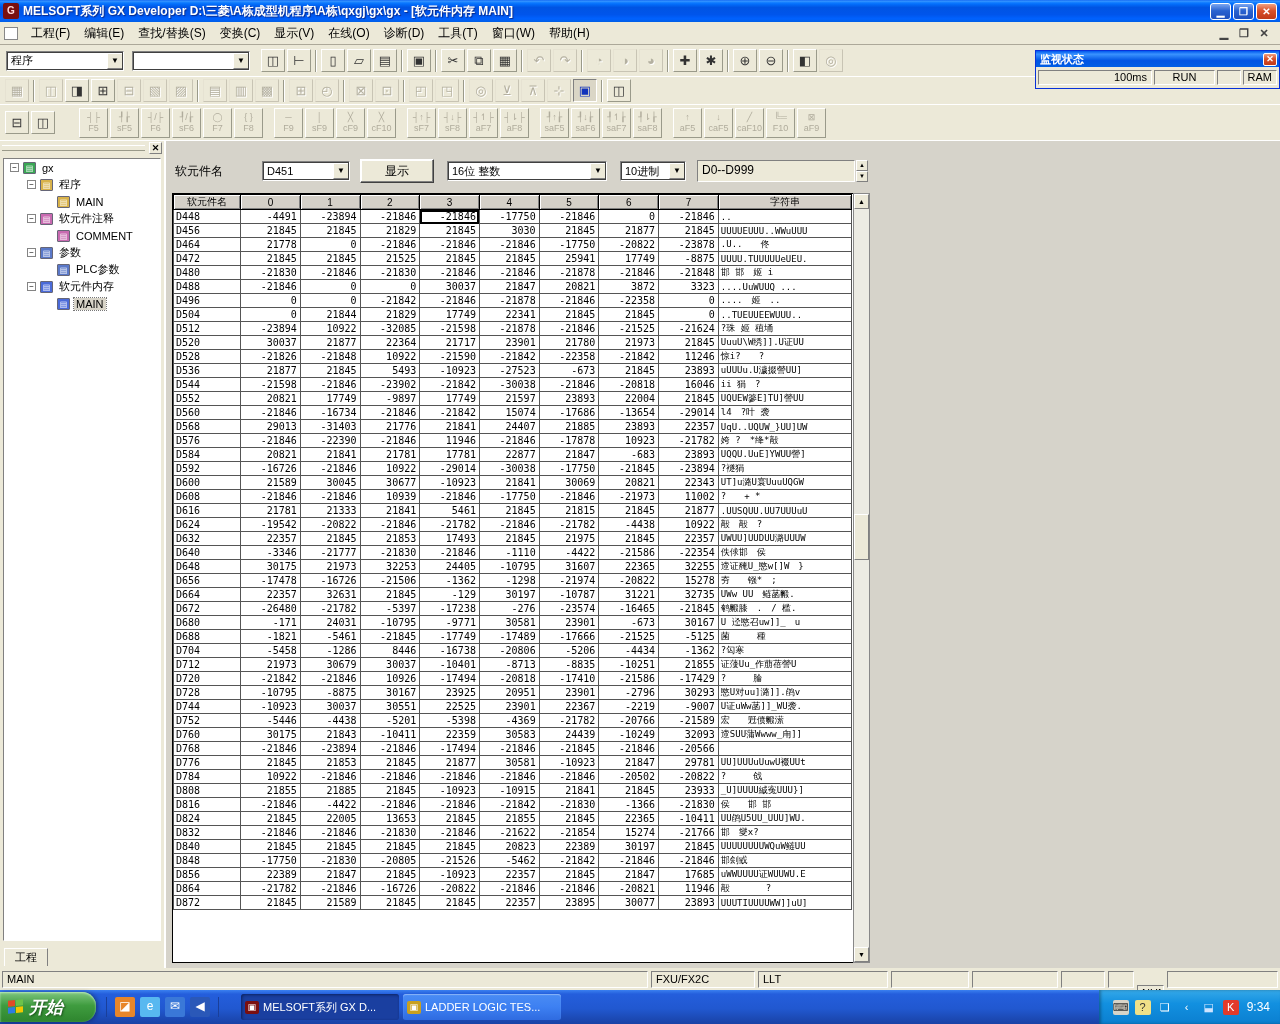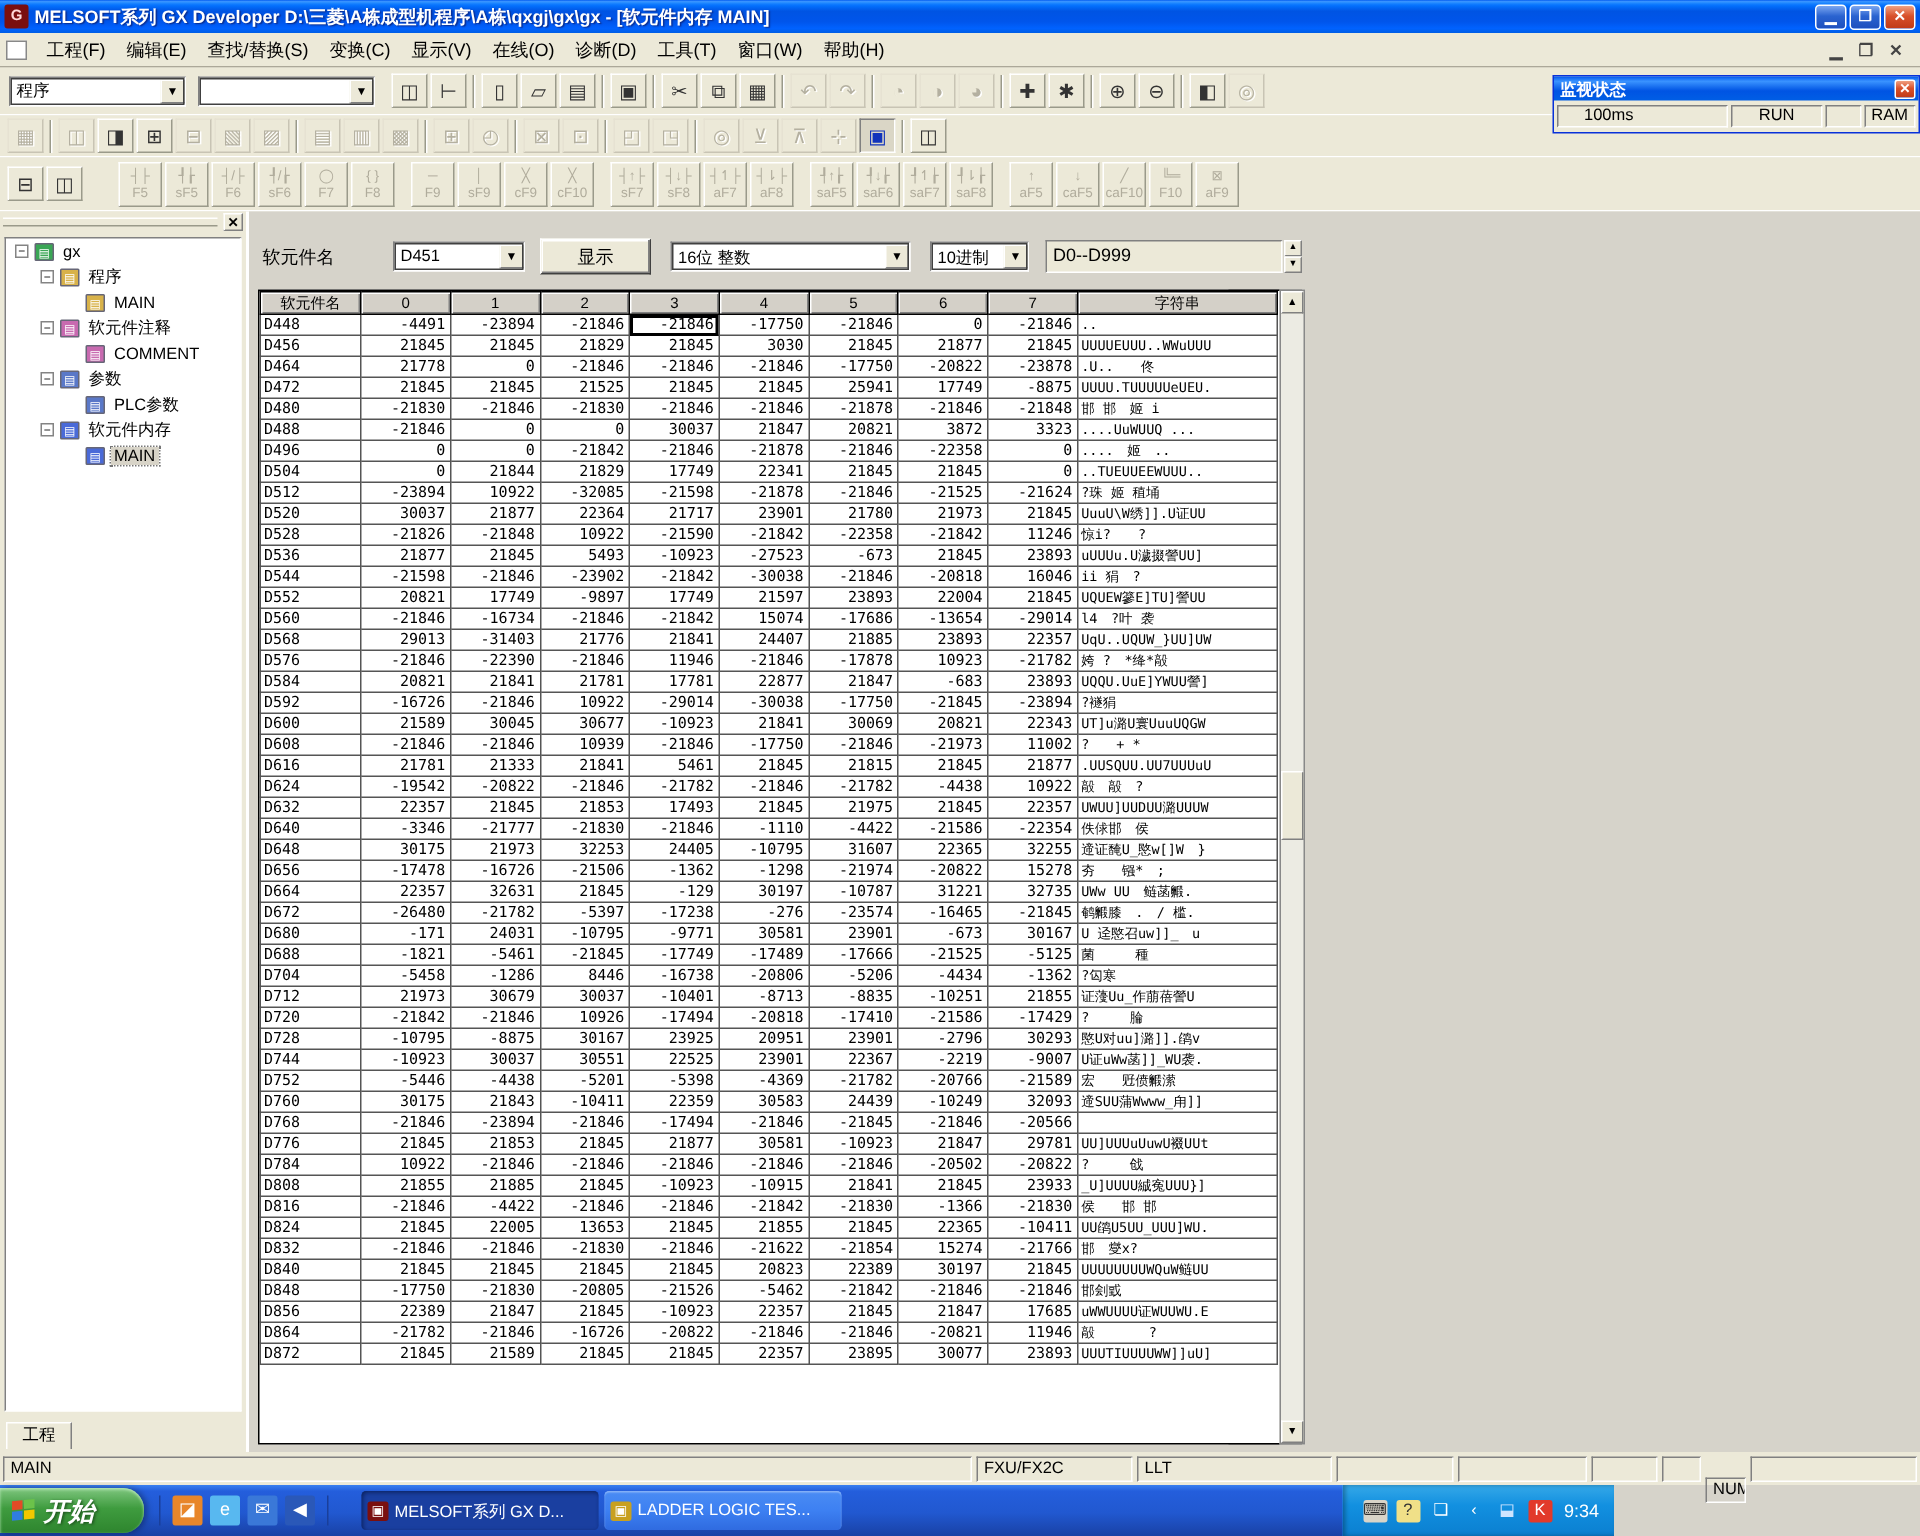--- a/index.html
+++ b/index.html
@@ -97,21 +97,21 @@
   .scrbtn { position:absolute; left:0; width:15px; height:15px; background:#ECE9D8; border:1px solid; border-color:#fff #808080 #808080 #fff;
     font-size:7px; text-align:center; line-height:14px; color:#000; }
   #scrthumb { position:absolute; left:0; top:320px; width:15px; height:46px; background:#ECE9D8; border:1px solid; border-color:#fff #808080 #808080 #fff; }
   #tblfiller { position:absolute; left:653px; top:52px; width:34px; height:770px; background:#ACA899; border-top:1px solid #000; border-bottom:1px solid #000; }
 
   
   #statusbar { left:0; top:968px; width:1280px; height:22px; background:#ECE9D8; display:flex; align-items:center; gap:3px; padding:2px 2px; }
   .spanel { height:17px; border:1px solid; border-color:#808080 #fff #fff #808080; font-size:11px; padding:1px 4px; white-space:nowrap; overflow:hidden; }
 
   
-  #taskbar { left:0; top:990px; width:1076px; height:34px;
+  #taskbar { left:0; top:990px; width:1280px; height:34px;
     background:linear-gradient(#3a80f0,#245edc 12%,#2158d0 55%,#1941a5 100%); display:flex; align-items:center; }
   #startbtn { width:96px; height:30px; margin:2px 0 2px 0; border-radius:0 14px 14px 0;
     background:linear-gradient(#7fc67f,#3f9c3f 45%,#2e852e); display:flex; align-items:center; color:#fff;
     font-style:italic; font-weight:bold; font-size:17px; text-shadow:1px 1px 2px #1c4f1c; box-shadow:inset 0 1px 2px #b8e8b8, 2px 0 4px rgba(0,0,0,.35); padding-left:8px; }
   .winflag { width:16px; height:14px; display:grid; grid-template-columns:7px 7px; grid-template-rows:6px 6px; gap:1px; margin-right:5px; transform:skewY(-6deg); }
   .winflag i { display:block; } .winflag i:nth-child(1){background:#e24b26;} .winflag i:nth-child(2){background:#6cc24a;}
   .winflag i:nth-child(3){background:#2f7de0;} .winflag i:nth-child(4){background:#f2c800;}
   #quicklaunch { display:flex; gap:5px; margin:0 8px 0 10px; padding:0 8px; border-left:1px solid #1a3f9a; border-right:1px solid #1a3f9a; }
   .qlicon { width:20px; height:20px; border-radius:2px; font-size:12px; text-align:center; line-height:19px; color:#fff; }
   .taskbtnrow { display:flex; gap:4px; margin-left:14px; }
@@ -328,21 +328,21 @@
         </span>
       </span>
   </div>
 
   <div id="monwin" class="abs">
     <div class="mtitle">
       <span>监视状态</span>
       <span class="mclose">✕</span>
     </div>
     <div class="mbody">
-      <span class="mcell" style="width:116px;padding-left:17px;">100ms</span>
+      <span class="mcell" style="width:116px;text-align:right;padding-left:17px;">100ms</span>
       <span class="mcell" style="width:62px;text-align:center;">RUN</span>
       <span class="mcell" style="width:24px;"></span>
       <span class="mcell" style="flex:1;text-align:center;">RAM</span>
     </div>
   </div>
 
   <div id="leftpanel" class="abs">
     <div id="lp-grip">
       <span class="lines"></span>
       <span class="x">✕</span>

